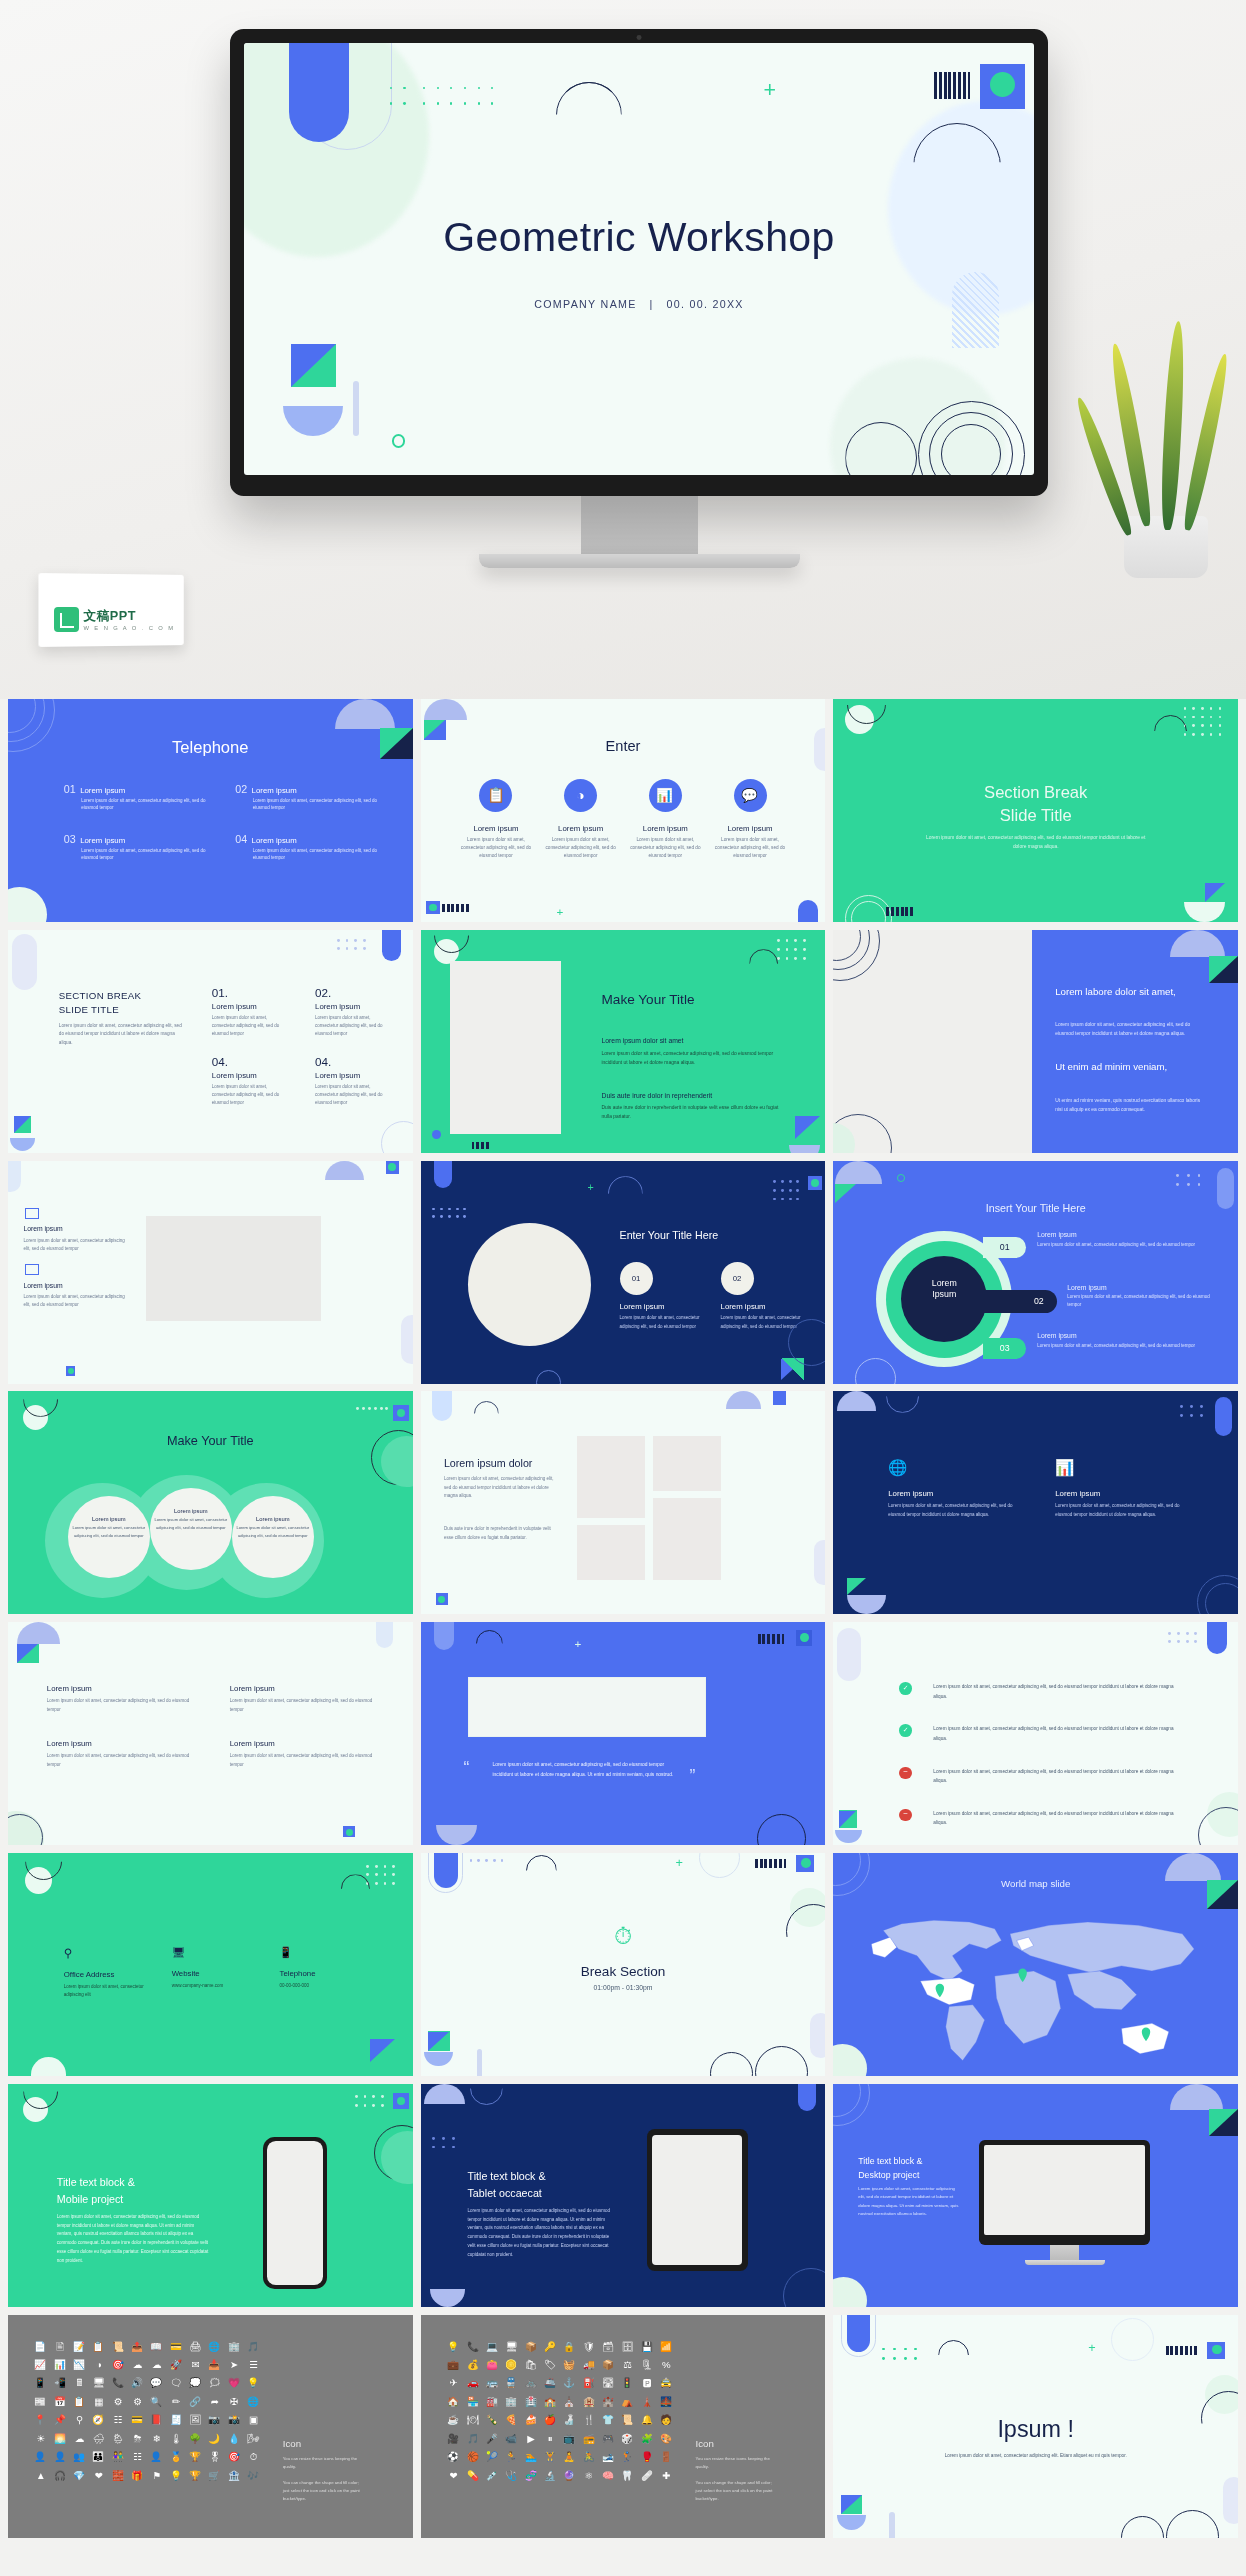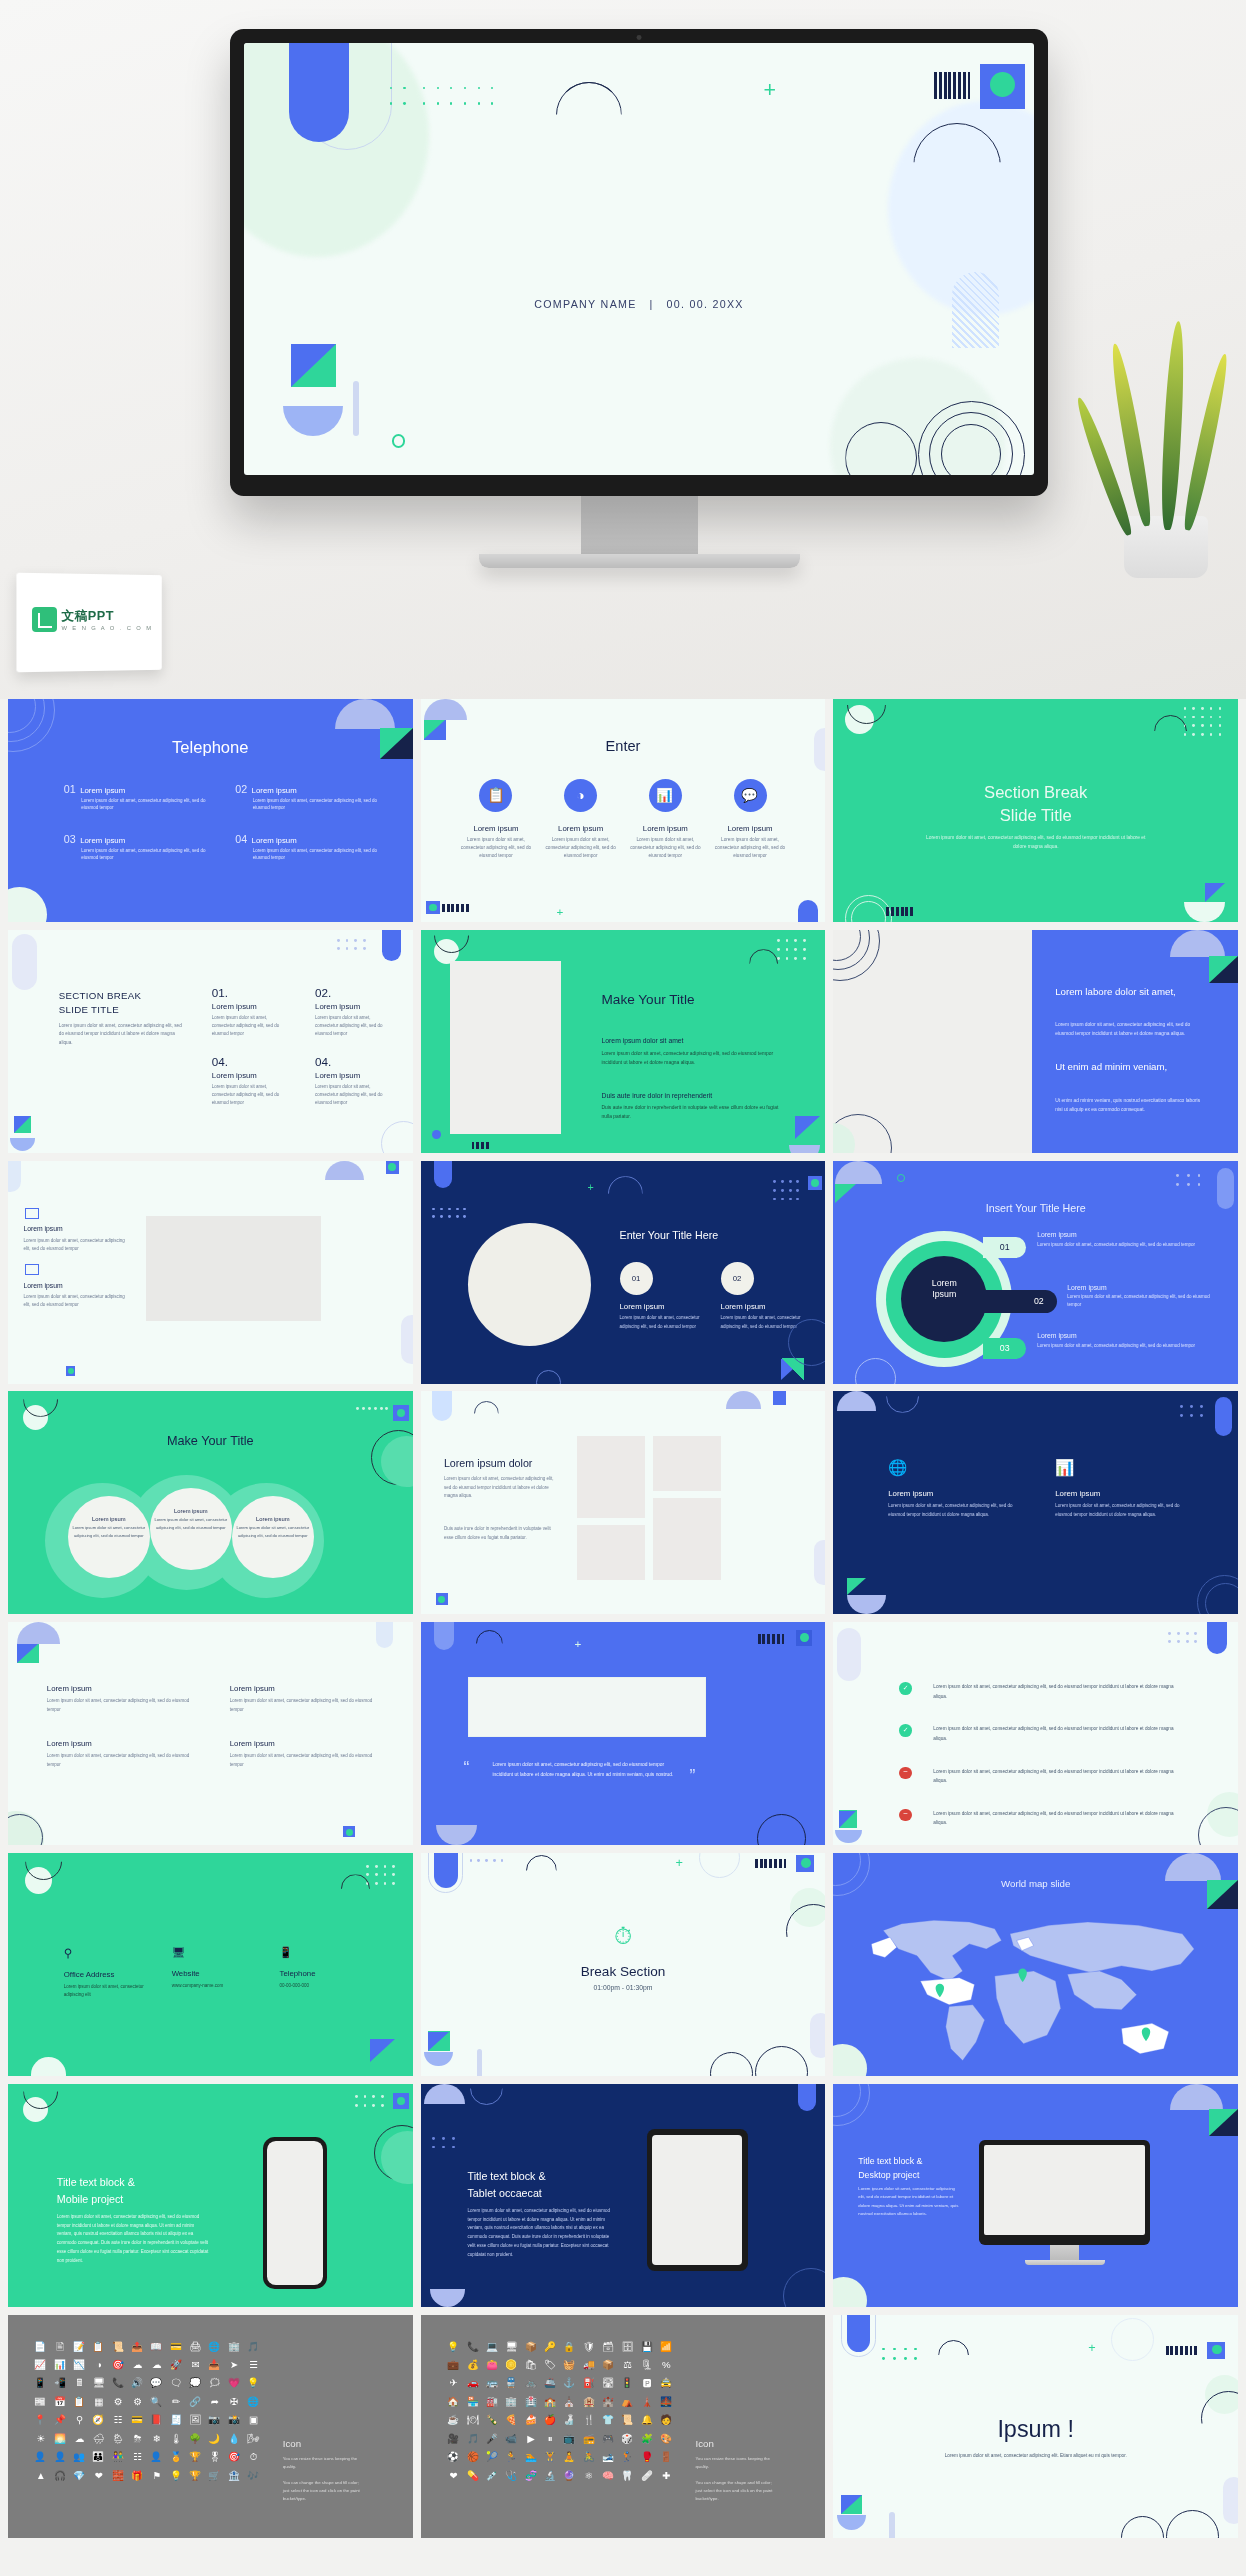--- a/index.html
+++ b/index.html
@@ -45,21 +45,21 @@
   .dotgrid i { position:absolute; width:2.9px; height:2.9px; border-radius:50%; background:#2fd69a; }
   .bars { position:absolute; display:flex; gap:1.9px; }
   .bars b { display:block; width:2.9px; background:#16224a; }
   .blob { position:absolute; border-radius:50%; filter:blur(1.9px); }
   .plus { position:absolute; color:#2fd69a; font-size:21.4px; line-height:1; }
 
   
   .plant-pot { position:absolute; left:1124px; top:516px; width:84px; height:62px;
      background:linear-gradient(180deg,#efefef,#dcdcdc); border-radius:5.8px 5.8px 13.6px 13.6px; }
   .leaf { position:absolute; border-radius:50% 50% 40% 40%; transform-origin:bottom center; }
-  .cal { position:absolute; left:18px; top:574px; width:146px; height:97px; }
+  .cal { position:absolute; left:40px; top:574px; width:146px; height:72px; }
   .cal-paper { position:absolute; inset:0; background:#fff; border-radius:2.9px;
      box-shadow:0 5.8px 13.6px rgba(0,0,0,.13); transform:perspective(292px) rotateY(6deg); }
   .cal-logo { position:absolute; left:13.6px; top:33px; display:flex; align-items:center; gap:4.9px; }
   .cal-mark { width:25px; height:25px; background:#2fbf7a; border-radius:3.9px; position:relative; }
   .cal-mark:after{content:"";position:absolute;left:6.8px;top:5.8px;width:11.7px;height:13.6px;
      border-left:2.9px solid #fff;border-bottom:2.9px solid #fff;}
   .cal-t1 { font-size:12.7px; font-weight:bold; color:#1f6b48; letter-spacing:0.5px;}
   .cal-t2 { font-size:5.8px; color:#7a8b84; letter-spacing:1.9px; }
 
   
@@ -157,20 +157,21 @@
           <div class="halfc-d" style="left:39px;bottom:39px;width:60px;height:30px;background:#9db4f5;"></div>
           <div class="rect" style="left:109px;bottom:39px;width:6.8px;height:55px;border-radius:3.9px;background:#cfd9f2;"></div>
 
           <div class="circ" style="left:148px;bottom:27px;width:13.6px;height:13.6px;border:2.9px solid #2fd69a;"></div>
 
           <div class="ring" style="right:117px;bottom:-19.5px;width:72px;height:72px;clip-path:inset(0 0 0 0);"></div>
           <div class="ring" style="right:9.7px;bottom:-33px;width:107px;height:107px;"></div>
           <div class="ring" style="right:21.4px;bottom:-21.4px;width:84px;height:84px;"></div>
           <div class="ring" style="right:33px;bottom:-9.7px;width:60px;height:60px;"></div>
 
+          <div class="hs-title">Geometric Workshop</div>
           <div class="hs-meta">
             <span>COMPANY NAME</span>
             &nbsp;&nbsp;<span>|</span>&nbsp;&nbsp;
             <span>00. 00. 20XX</span>
           </div>
         </div>
       </div>
     </div>
     <div class="mon-neck"></div>
     <div class="mon-base"></div>

